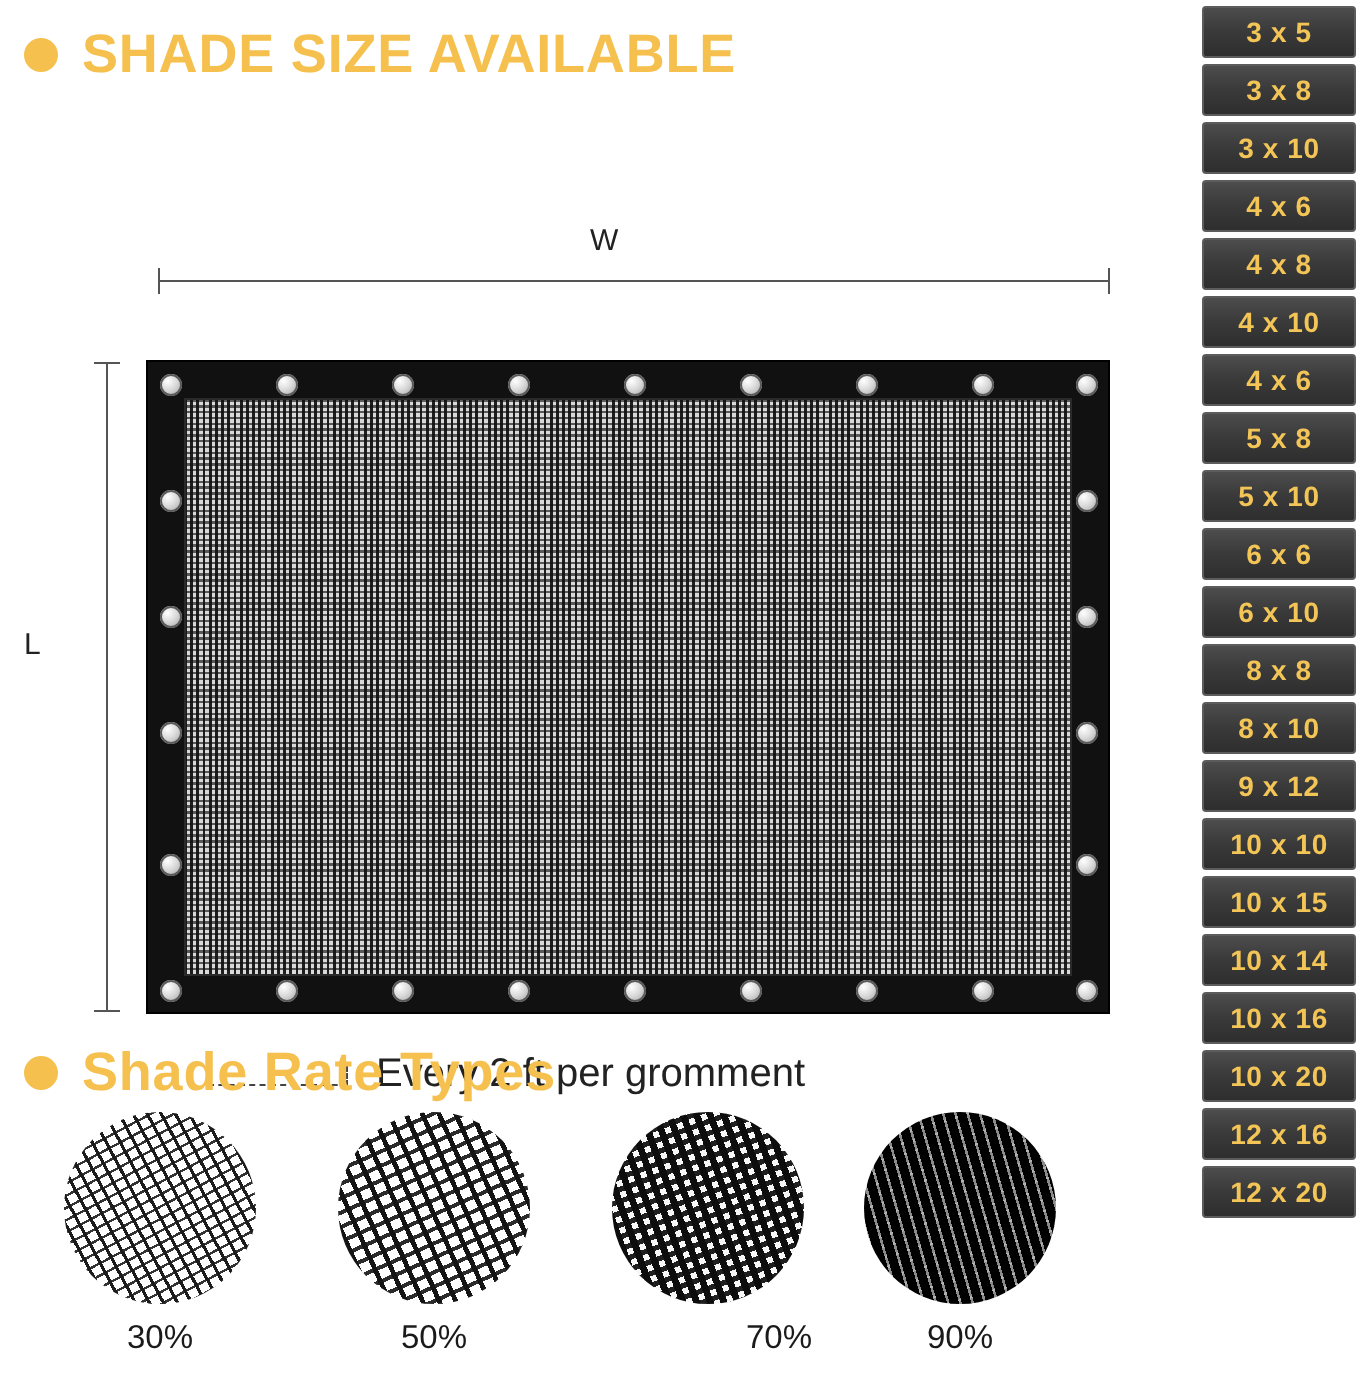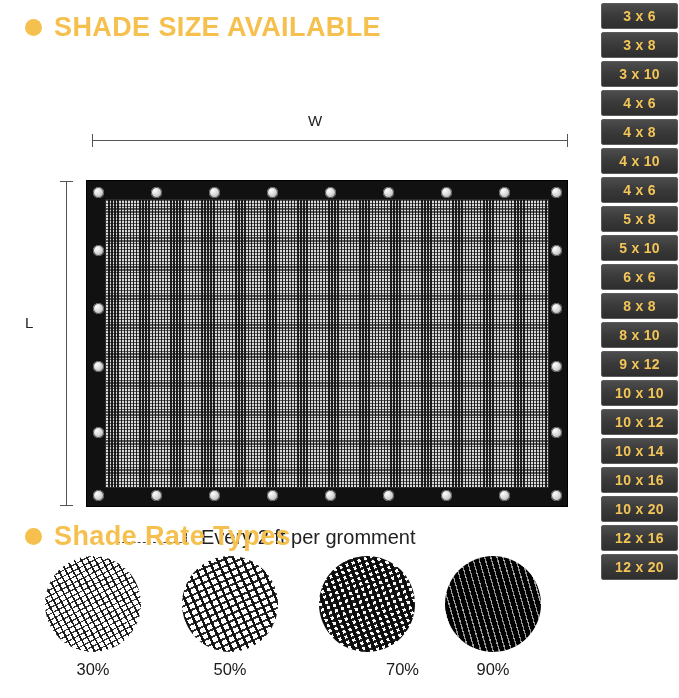--- a/index.html
+++ b/index.html
@@ -12,21 +12,21 @@
   }
   #page {
     position: relative;
     width: 679px; height: 698px;
     background: #ffffff;
   }
 
   
   #left {
     position: absolute;
-    left: 17px; top: 0;
+    left: 4px; top: 0;
     width: 600px; height: 662px; padding-left: 37px;
   }
 
   .section-head {
     display: flex;
     align-items: center;
     gap: 12px;
   }
   .bullet {
     width: 17px; height: 17px;
@@ -300,35 +300,36 @@
         <div class="cap">70%</div>
       </div>
       <div class="rate" id="rate3">
         <div class="disc" id="disc3"></div>
         <div class="cap">90%</div>
       </div>
     </div>
   </div>
 
   <div id="sizes">
-    <div class="size-chip">3 x 6</div>
+    <div class="size-chip">3 x 5</div>
     <div class="size-chip">3 x 8</div>
     <div class="size-chip">3 x 10</div>
     <div class="size-chip">4 x 6</div>
     <div class="size-chip">4 x 8</div>
     <div class="size-chip">4 x 10</div>
     <div class="size-chip">4 x 6</div>
     <div class="size-chip">5 x 8</div>
     <div class="size-chip">5 x 10</div>
     <div class="size-chip">6 x 6</div>
+    <div class="size-chip">6 x 10</div>
     <div class="size-chip">8 x 8</div>
     <div class="size-chip">8 x 10</div>
     <div class="size-chip">9 x 12</div>
     <div class="size-chip">10 x 10</div>
-    <div class="size-chip">10 x 12</div>
+    <div class="size-chip">10 x 15</div>
     <div class="size-chip">10 x 14</div>
     <div class="size-chip">10 x 16</div>
     <div class="size-chip">10 x 20</div>
     <div class="size-chip">12 x 16</div>
     <div class="size-chip">12 x 20</div>
   </div>
 
 </div>
 
 </body></html>

